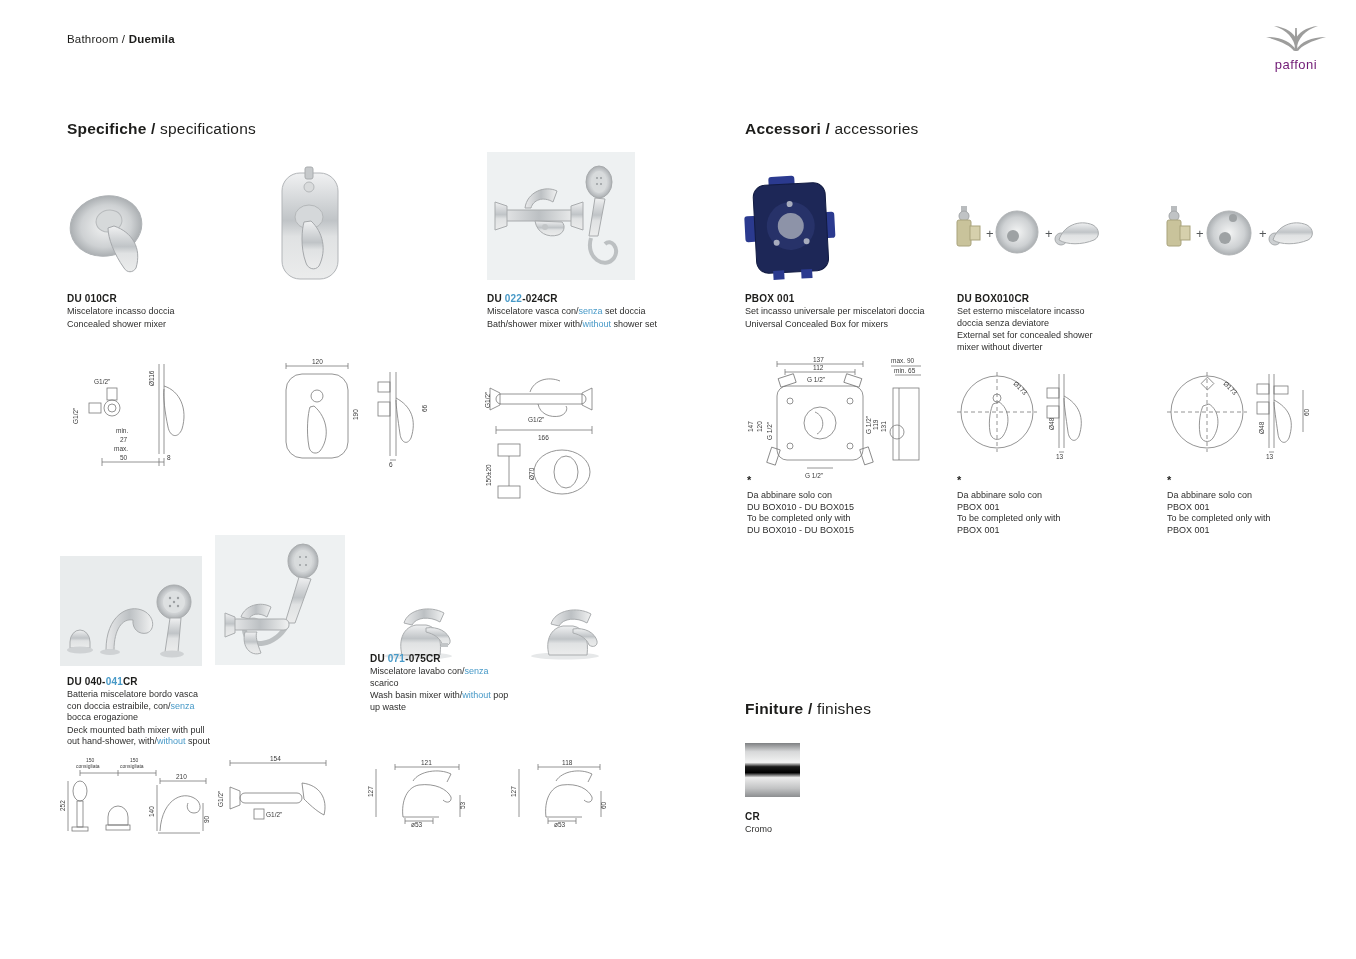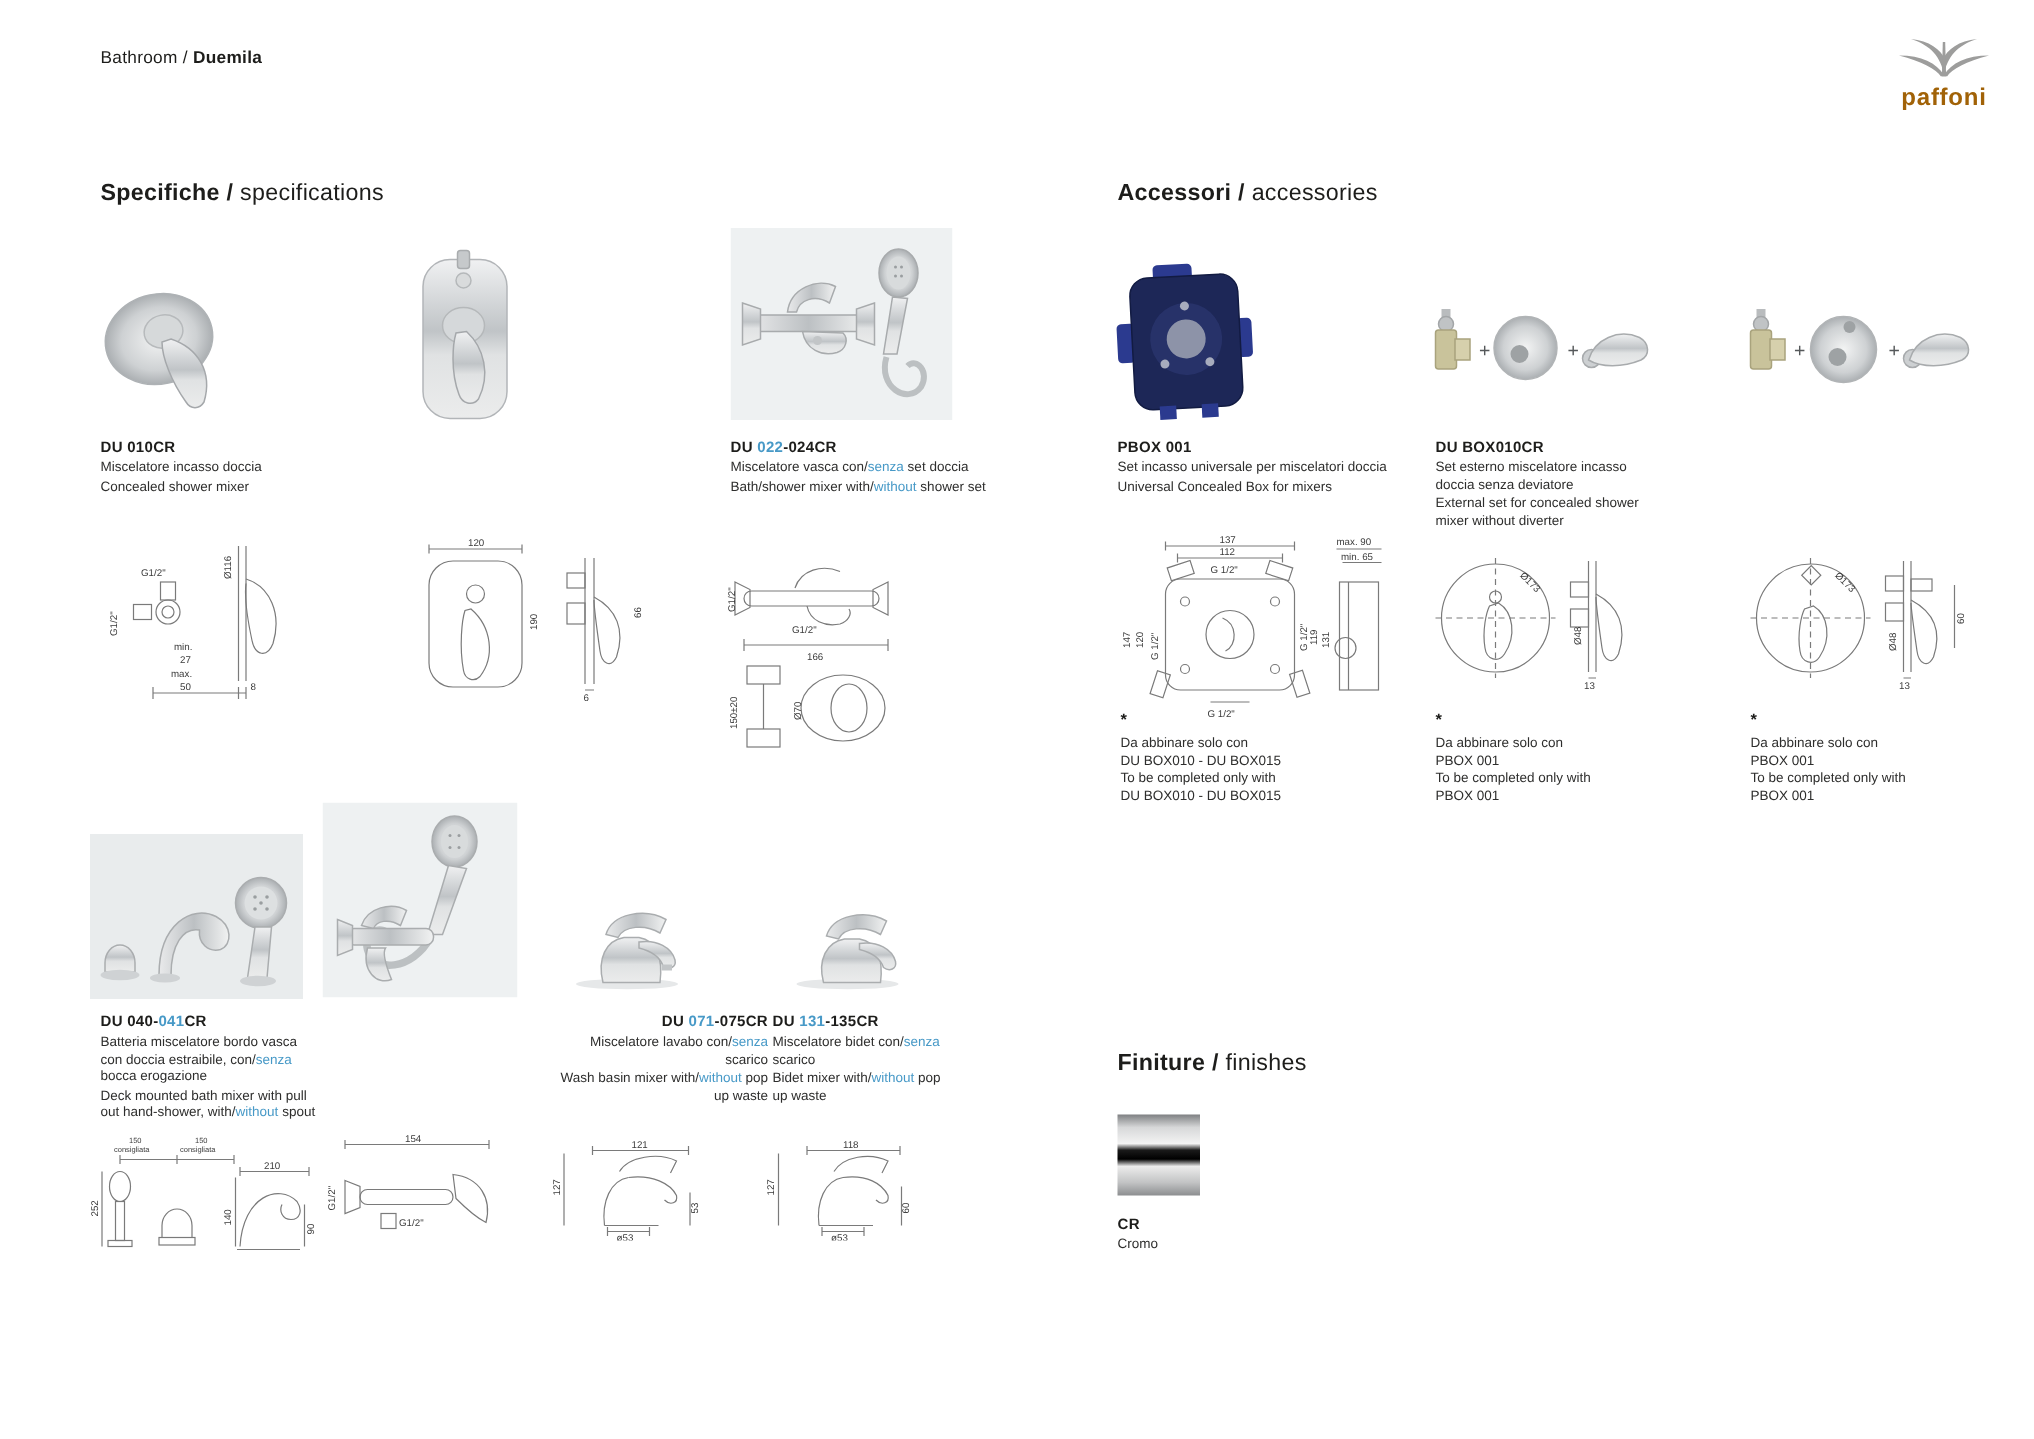--- a/index.html
+++ b/index.html
@@ -14,21 +14,21 @@
   .desc{font-size:9px;line-height:11.5px;margin-top:1px;color:#2e2e2d;}
   .blue{color:#4799c7;}
   .note{font-size:9px;line-height:11.5px;color:#2e2e2d;}
   .star{font-size:11px;font-weight:700;line-height:8px;}
   .pageno{font-size:10px;color:#3c3c3b;}
   .swatch{width:55px;height:54px;background:linear-gradient(180deg,#7e8082 0%,#d7d8d9 16%,#f3f3f3 36%,#1a1a1a 44%,#000 55%,#ececec 64%,#c2c3c4 84%,#8c8e90 100%);}
   svg text{font-family:"Liberation Sans",sans-serif;}
   .dl line,.dl path,.dl rect,.dl circle,.dl ellipse,.dl polyline{stroke:#7a7a7a;fill:none;stroke-width:.8;}
   .dt text{fill:#3b3b3b;font-size:6.5px;}
   .dts text{fill:#3b3b3b;font-size:5px;}
-  .logo-word{font-weight:700;font-size:16px;color:#a16207;letter-spacing:.5px;line-height:14px;}
+  .logo-word{font-weight:400;font-size:13px;color:#701a75;letter-spacing:.5px;line-height:14px;}
 </style>
 </head>
 <body>
 
 <div class="page">
 
   <svg width="0" height="0" style="position:absolute">
     <defs>
       <linearGradient id="chromeV" x1="0" y1="0" x2="0" y2="1">
         <stop offset="0" stop-color="#f0f1f2"></stop>
@@ -437,29 +437,24 @@
       <path d="M36 55 C32 40 38 28 50 26 L60 26 C72 28 76 40 74 55 Z" fill="url(#chromeV)" stroke="#aaadaf"></path>
       <path d="M60 29 C72 27 82 33 84 41 C85 46 80 48 76 45 C74 39 68 35 60 33 Z" fill="url(#chromeV)" stroke="#aaadaf"></path>
     </svg>
   </div>
 
   <div class="abs" style="left:67px;top:675px;width:148px;">
     <div class="code"><span>DU 040-</span><span class="blue">041</span><span>CR</span></div>
     <div class="desc"><span>Batteria miscelatore bordo vasca con doccia estraibile, con/</span><span class="blue">senza</span><span> bocca erogazione</span></div>
     <div class="desc"><span>Deck mounted bath mixer with pull out hand-shower, with/</span><span class="blue">without</span><span> spout</span></div>
   </div>
-  <div class="abs" style="left:370px;top:675px;width:142px;text-align:right;">
+  <div class="abs" style="left:370px;top:652px;width:142px;">
     <div class="code"><span>DU </span><span class="blue">071</span><span>-075CR</span></div>
     <div class="desc"><span>Miscelatore lavabo con/</span><span class="blue">senza</span><span> scarico</span></div>
     <div class="desc"><span>Wash basin mixer with/</span><span class="blue">without</span><span> pop up waste</span></div>
-  </div>
-  <div class="abs" style="left:515px;top:675px;width:120px;">
-    <div class="code"><span>DU </span><span class="blue">131</span><span>-135CR</span></div>
-    <div class="desc"><span>Miscelatore bidet con/</span><span class="blue">senza</span><span> scarico</span></div>
-    <div class="desc"><span>Bidet mixer with/</span><span class="blue">without</span><span> pop up waste</span></div>
   </div>
 
   <div class="abs" style="left:60px;top:755px;">
     <svg width="152" height="92" viewBox="0 0 152 92">
       <g class="dl">
         <line x1="20" y1="18" x2="96" y2="18"></line>
         <line x1="20" y1="15" x2="20" y2="21"></line>
           <line x1="58" y1="15" x2="58" y2="21"></line>
           <line x1="96" y1="15" x2="96" y2="21"></line>
         <ellipse cx="20" cy="36" rx="7" ry="10"></ellipse>

